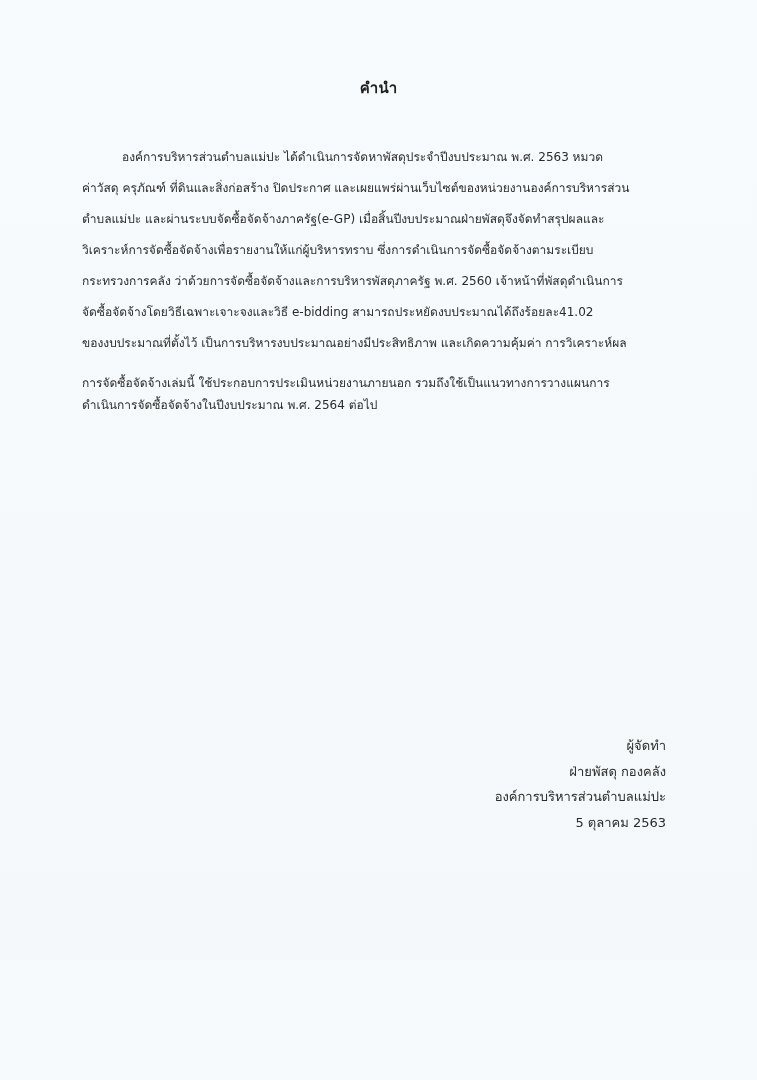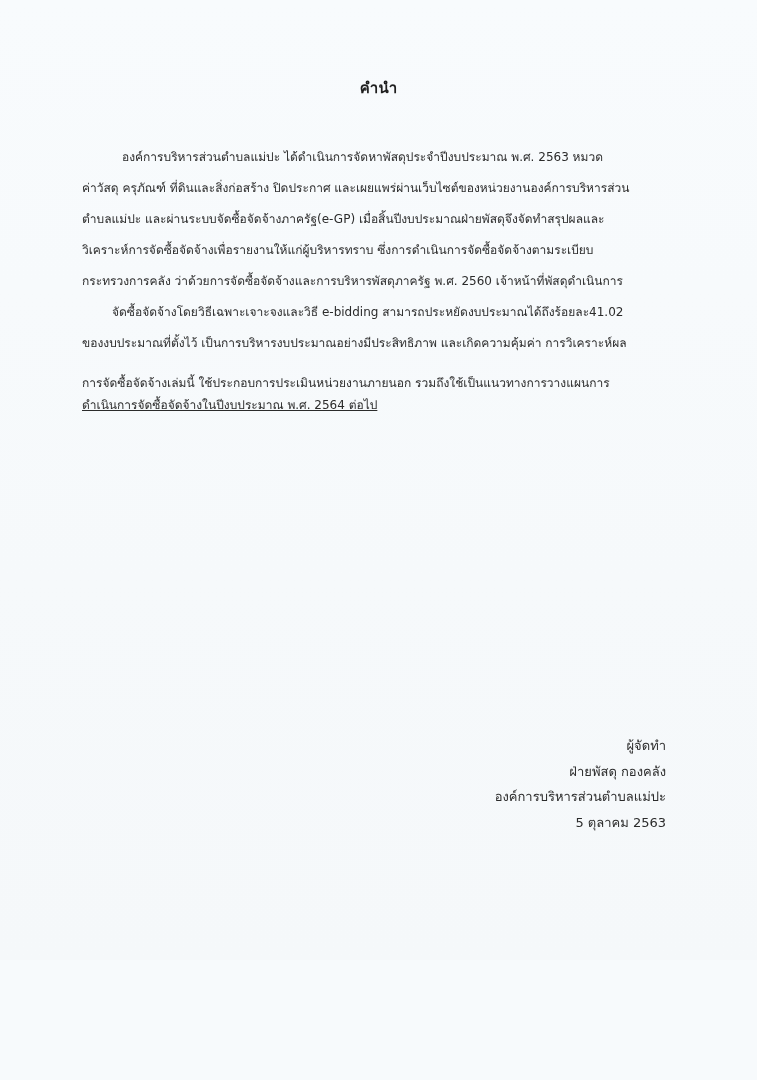--- a/index.html
+++ b/index.html
@@ -64,24 +64,24 @@
 
 <div class="page">
   <div class="title">คำนำ</div>
 
   <div class="body-text">
     <div class="line" style="top: 0px; left: 40px;">องค์การบริหารส่วนตำบลแม่ปะ ได้ดำเนินการจัดหาพัสดุประจำปีงบประมาณ พ.ศ. 2563 หมวด</div>
     <div class="line" style="top: 31px; left: 0px;">ค่าวัสดุ ครุภัณฑ์ ที่ดินและสิ่งก่อสร้าง ปิดประกาศ และเผยแพร่ผ่านเว็บไซต์ของหน่วยงานองค์การบริหารส่วน</div>
     <div class="line" style="top: 62px; left: 0px;">ตำบลแม่ปะ และผ่านระบบจัดซื้อจัดจ้างภาครัฐ(e-GP)    เมื่อสิ้นปีงบประมาณฝ่ายพัสดุจึงจัดทำสรุปผลและ</div>
     <div class="line" style="top: 93px; left: 0px;">วิเคราะห์การจัดซื้อจัดจ้างเพื่อรายงานให้แก่ผู้บริหารทราบ  ซึ่งการดำเนินการจัดซื้อจัดจ้างตามระเบียบ</div>
     <div class="line" style="top: 124px; left: 0px;">กระทรวงการคลัง ว่าด้วยการจัดซื้อจัดจ้างและการบริหารพัสดุภาครัฐ พ.ศ. 2560 เจ้าหน้าที่พัสดุดำเนินการ</div>
-    <div class="line" style="top: 155px; left: 0px; margin-left: 30px;">จัดซื้อจัดจ้างโดยวิธีเฉพาะเจาะจงและวิธี e-bidding      สามารถประหยัดงบประมาณได้ถึงร้อยละ41.02</div>
+    <div class="line" style="top: 155px; left: 0px;">จัดซื้อจัดจ้างโดยวิธีเฉพาะเจาะจงและวิธี e-bidding      สามารถประหยัดงบประมาณได้ถึงร้อยละ41.02</div>
     <div class="line" style="top: 186px; left: 0px;">ของงบประมาณที่ตั้งไว้ เป็นการบริหารงบประมาณอย่างมีประสิทธิภาพ และเกิดความคุ้มค่า การวิเคราะห์ผล</div>
     <div class="line" style="top: 217px; left: 0px; margin-top: 9px;">การจัดซื้อจัดจ้างเล่มนี้ ใช้ประกอบการประเมินหน่วยงานภายนอก รวมถึงใช้เป็นแนวทางการวางแผนการ</div>
-    <div class="line" style="top: 248px; left: 0px; text-decoration: underline;">ดำเนินการจัดซื้อจัดจ้างในปีงบประมาณ พ.ศ. 2564 ต่อไป</div>
+    <div class="line" style="top: 248px; left: 0px;">ดำเนินการจัดซื้อจัดจ้างในปีงบประมาณ พ.ศ. 2564 ต่อไป</div>
   </div>
 
   <div class="signature">
     <div class="sig-line">ผู้จัดทำ</div>
     <div class="sig-line">ฝ่ายพัสดุ กองคลัง</div>
     <div class="sig-line">องค์การบริหารส่วนตำบลแม่ปะ</div>
     <div class="sig-line">5 ตุลาคม 2563</div>
   </div>
 </div>
 

